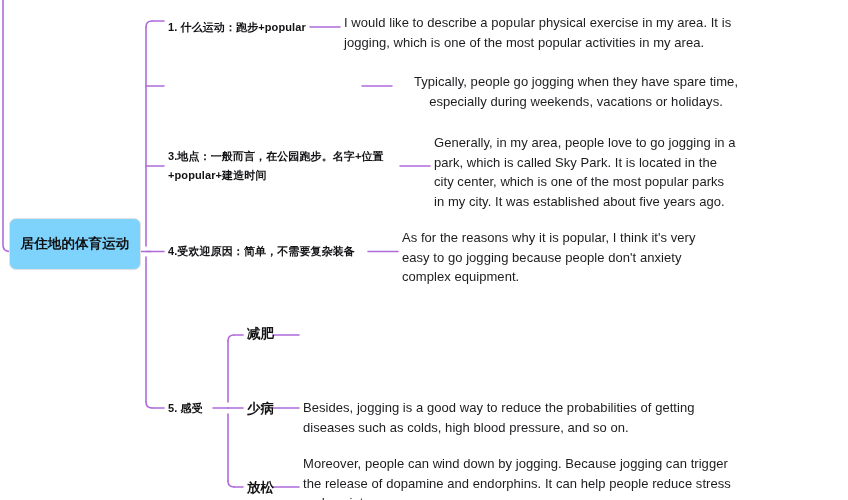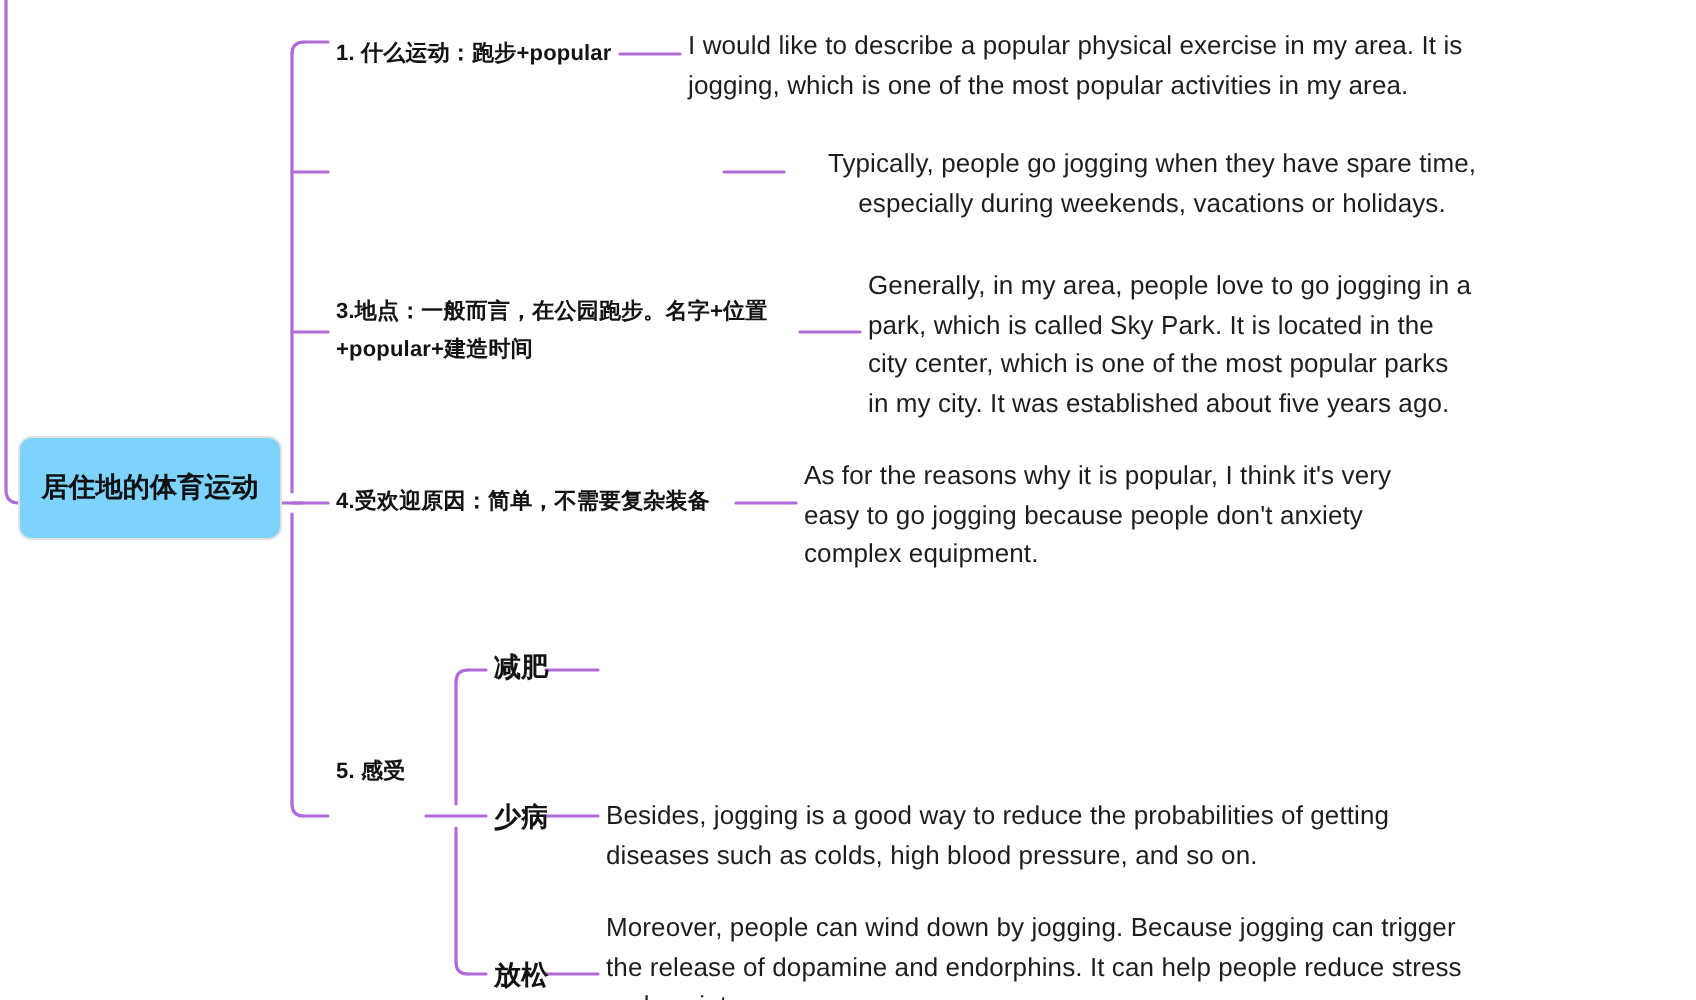--- a/index.html
+++ b/index.html
@@ -134,21 +134,21 @@
   <div class="detail" style="left:344px; top:13px; width:398px;">I would like to describe a popular physical exercise in my area. It is jogging, which is one of the most popular activities in my area.</div>
 
   <div class="detail" style="left:396px; top:72px; width:360px;text-align:center;">Typically, people go jogging when they have spare time, especially during weekends, vacations or holidays.</div>
 
   <div class="topic" style="left:168px; top:147px; width:240px;">3.地点：一般而言，在公园跑步。名字+位置+popular+建造时间</div>
   <div class="detail" style="left:434px; top:133px; width:304px;">Generally, in my area, people love to go jogging in a park, which is called Sky Park. It is located in the city center, which is one of the most popular parks in my city. It was established about five years ago.</div>
 
   <div class="topic" style="left:168px; top:242px; width:206px;">4.受欢迎原因：简单，不需要复杂装备</div>
   <div class="detail" style="left:402px; top:228px; width:316px;">As for the reasons why it is popular, I think it's very easy to go jogging because people don't anxiety complex equipment.</div>
 
-  <div class="topic" style="left:168px; top:377px; width:70px;">5. 感受</div>
+  <div class="topic" style="left:168px; top:399px; width:70px;">5. 感受</div>
 
   <div class="subtopic" style="left:247px; top:324px;">减肥</div>
 
   <div class="subtopic" style="left:247px; top:399px;">少病</div>
   <div class="detail" style="left:303px; top:398px; width:400px;"> Besides, jogging is a good way to reduce the probabilities of getting diseases such as colds, high blood pressure, and so on.</div>
 
   <div class="subtopic" style="left:247px; top:478px;">放松</div>
   <div class="detail" style="left:303px; top:454px; width:438px;">Moreover, people can wind down by jogging. Because jogging can trigger the release of dopamine and endorphins. It can help people reduce stress and anxiety.</div>
 
 </div>

